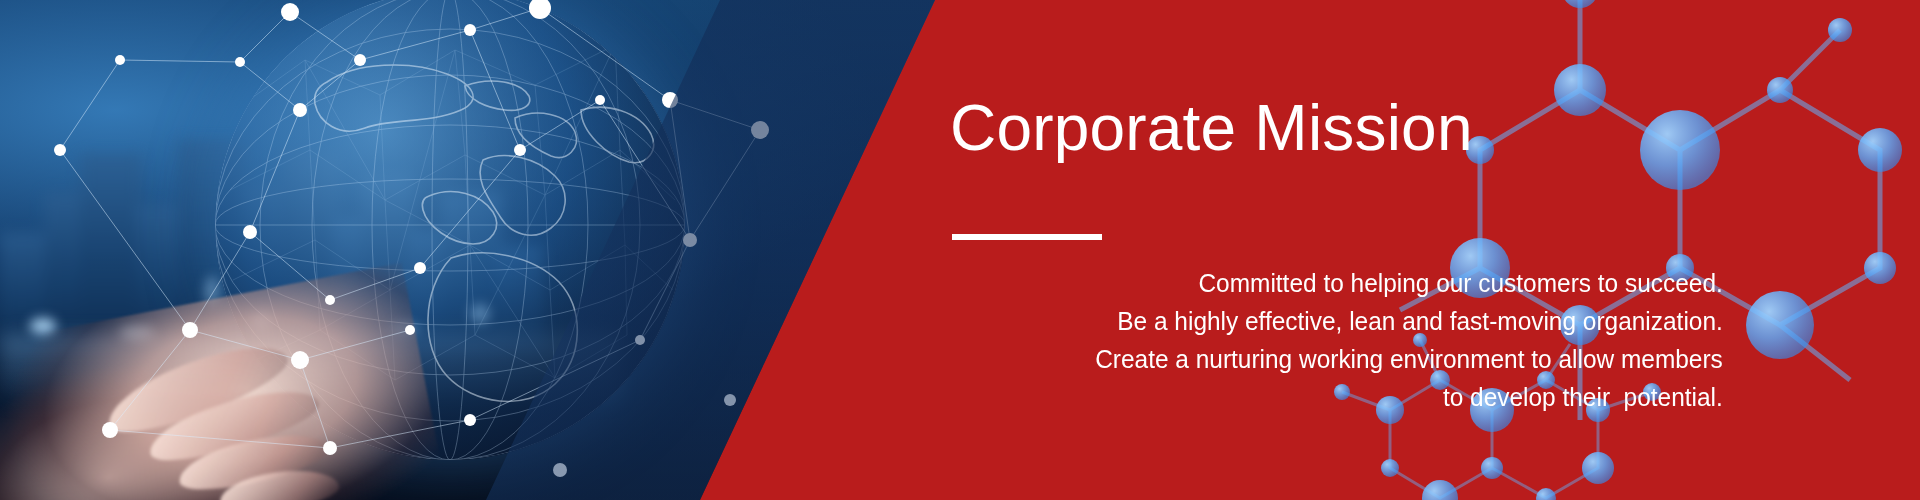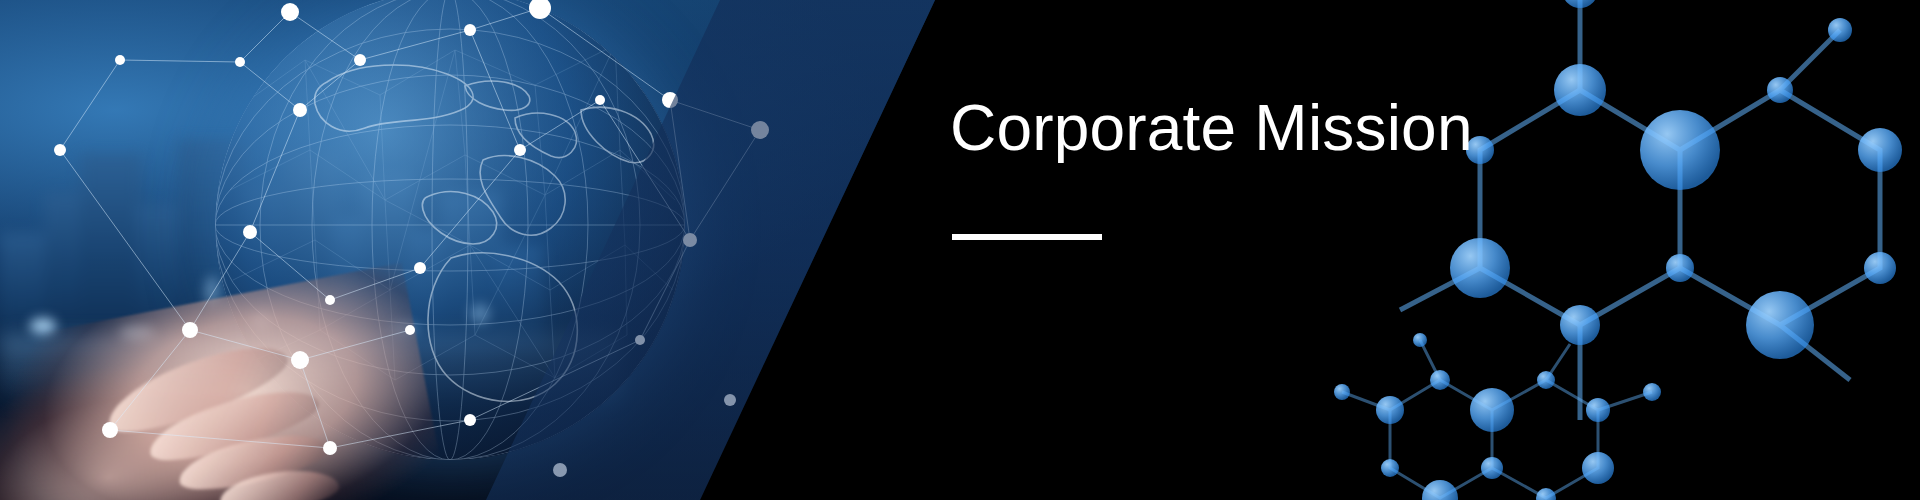--- a/index.html
+++ b/index.html
@@ -3,21 +3,21 @@
 <meta charset="utf-8">
 <style>
   * { margin:0; padding:0; box-sizing:border-box; }
   html,body { background:#ffffff; }
 
   .banner{
     position:relative;
     width:1920px;
     height:500px;
     overflow:hidden;
-    background:#000000;
+    background:#b91c1c;
     font-family:"Liberation Sans", sans-serif;
     text-align:right;
   }
 
   
   .photo-panel{
     position:absolute;
     left:0; top:0;
     width:960px; height:500px;
     overflow:hidden;
@@ -301,15 +301,21 @@
       <circle cx="266" cy="498" r="10"></circle>
       <circle cx="140" cy="340" r="7"></circle>
       <circle cx="62" cy="392" r="8"></circle>
       <circle cx="372" cy="392" r="9"></circle>
     </g>
   </svg>
 
   <div class="content">
     <h1 class="title">Corporate Mission</h1>
     <div class="divider"></div>
+    <div class="mission-lines">
+      <div class="mission-line">Committed to helping our customers to succeed.</div>
+      <div class="mission-line">Be a highly effective, lean and fast-moving organization.</div>
+      <div class="mission-line">Create a nurturing working environment to allow members</div>
+      <div class="mission-line">to develop their  potential.</div>
+    </div>
   </div>
 
 </div>
 
 </body></html>

